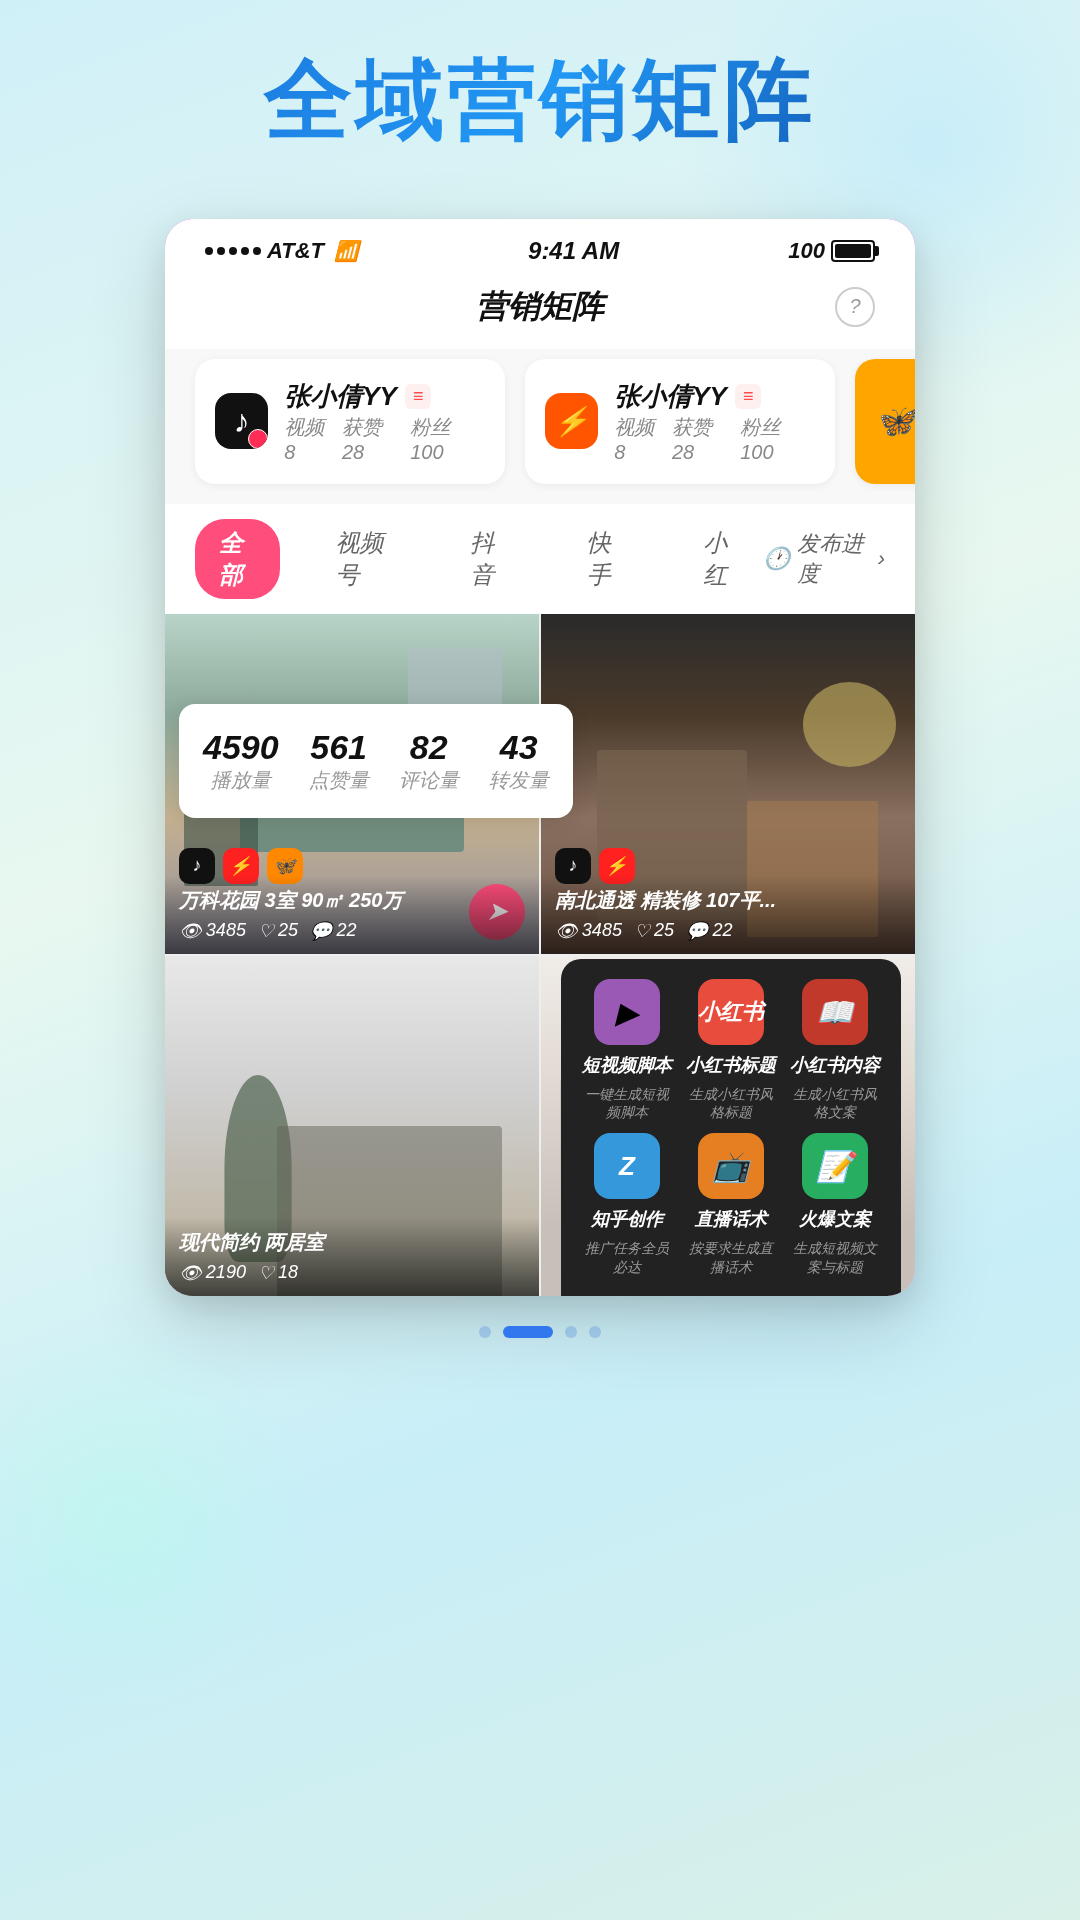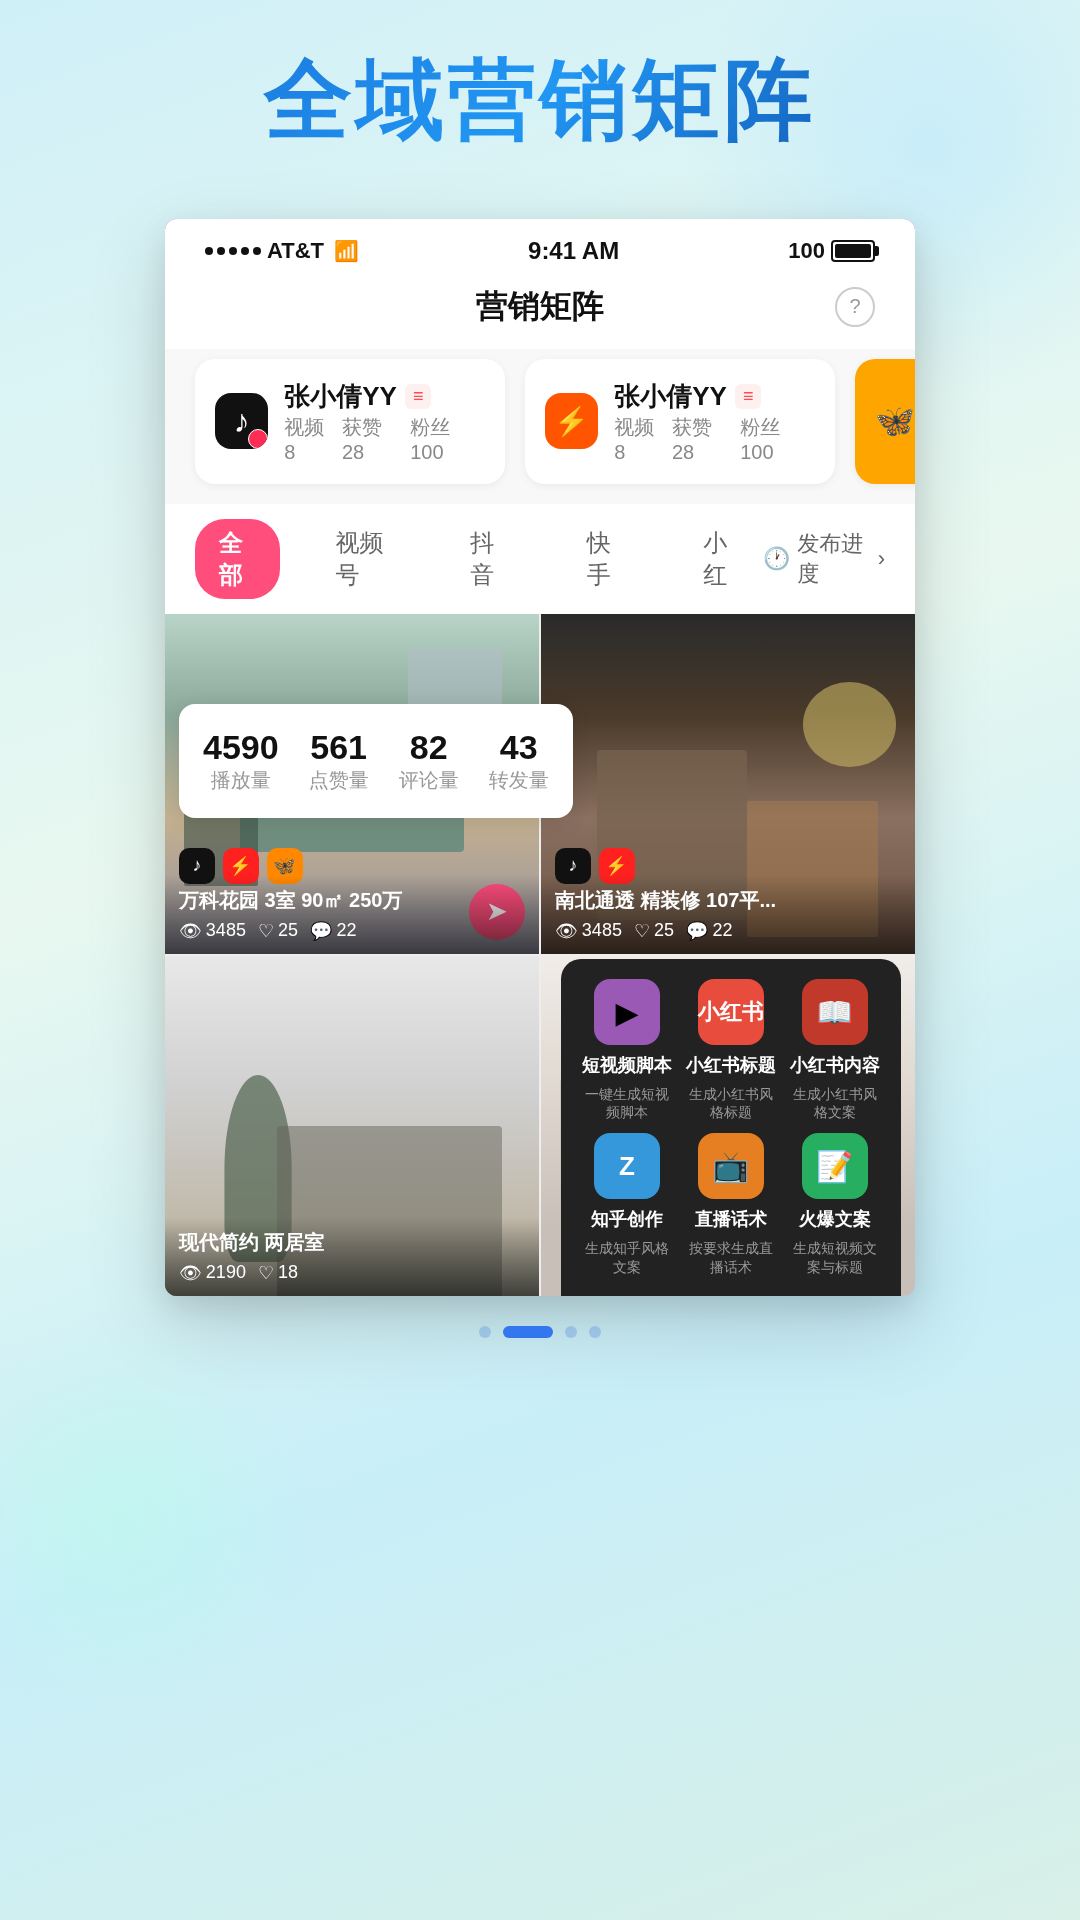--- a/index.html
+++ b/index.html
@@ -68,24 +68,25 @@
       display: flex;
       justify-content: center;
       align-items: flex-start;
       padding: 0 40px;
       position: relative;
       z-index: 2;
     }
     .phone-mockup {
       width: 750px;
       background: #d946ef;
-      border-radius: 12px;
+      border-radius: 28px;
       overflow: hidden;
       box-shadow: 0 30px 80px rgba(0,0,0,0.15), 0 10px 30px rgba(0,0,0,0.1);
       position: relative;
+      font-style: italic;
     }
 
     
     .status-bar {
       display: flex;
       justify-content: space-between;
       align-items: center;
       padding: 18px 40px 10px;
       background: white;
     }
@@ -686,21 +687,21 @@
               <div class="ai-tool-desc">生成小红书风格标题</div>
             </div>
             <div class="ai-tool-item">
               <div class="ai-tool-icon ai-icon-darkred">📖</div>
               <div class="ai-tool-name">小红书内容</div>
               <div class="ai-tool-desc">生成小红书风格文案</div>
             </div>
             <div class="ai-tool-item">
               <div class="ai-tool-icon ai-icon-blue" style="font-size:26px; font-weight:900; color:white;">Z</div>
               <div class="ai-tool-name">知乎创作</div>
-              <div class="ai-tool-desc">生成知乎风格文案</div>
+              <div class="ai-tool-desc">推广任务全员必达</div>
             </div>
             <div class="ai-tool-item">
               <div class="ai-tool-icon ai-icon-orange">📺</div>
               <div class="ai-tool-name">直播话术</div>
               <div class="ai-tool-desc">按要求生成直播话术</div>
             </div>
             <div class="ai-tool-item">
               <div class="ai-tool-icon ai-icon-green">📝</div>
               <div class="ai-tool-name">火爆文案</div>
               <div class="ai-tool-desc">生成短视频文案与标题</div>

